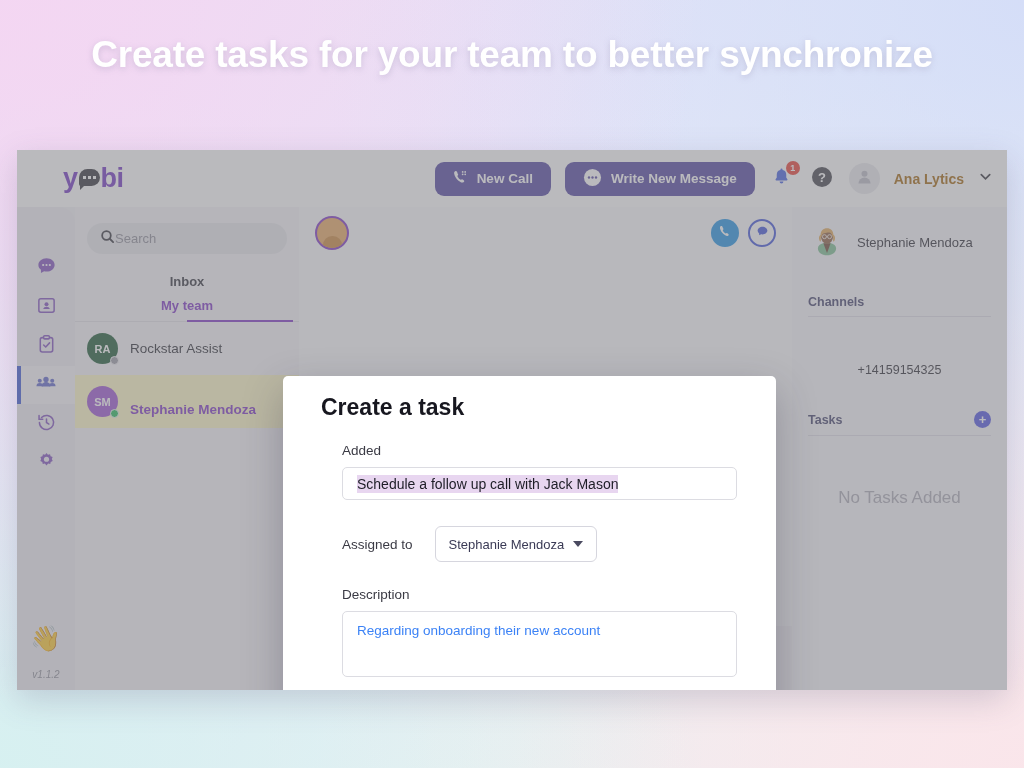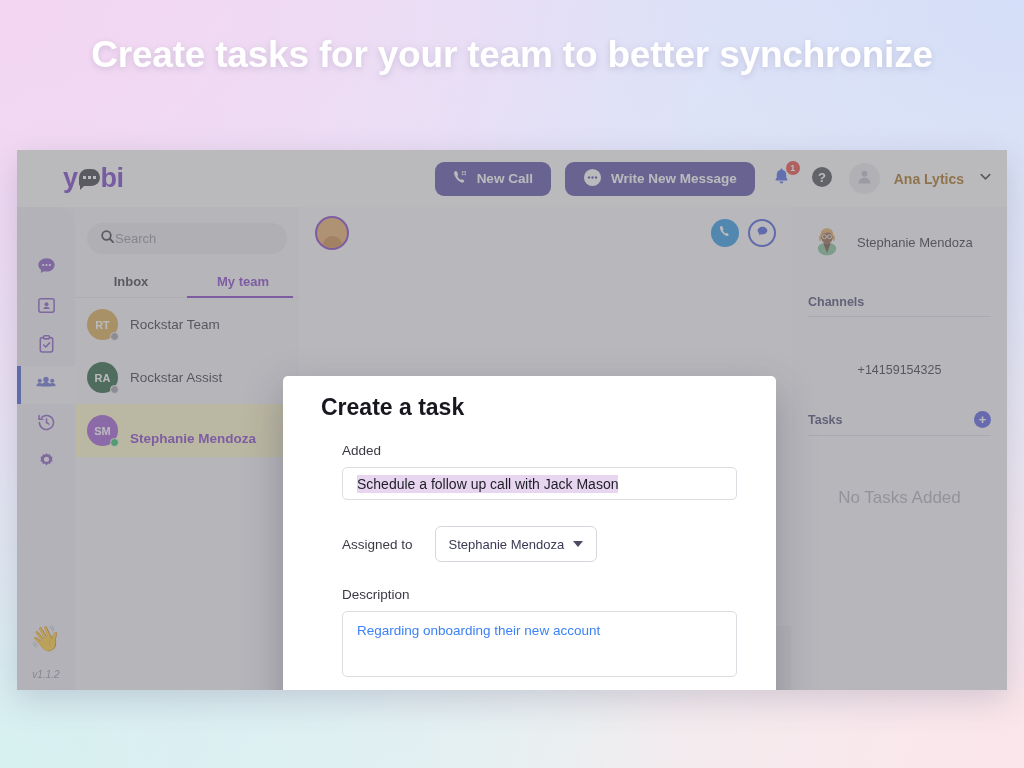--- a/index.html
+++ b/index.html
@@ -125,21 +125,21 @@
   .list-col {
     position: absolute; left: 58px; top: 57px; bottom: 0; width: 224px;
     background: #f5f4f8; z-index: 3;
   }
   .search-box {
     margin: 16px 12px 0 12px; height: 31px; border-radius: 16px;
     background: #e7e6ec; display: flex; align-items: center; 
     padding: 0 13px; cursor: text;
   }
   .search-ph { font-size: 13px; color: #8a8a95; }
-  .tabs { display: flex; margin-top: 20px; position: relative; }
+  .tabs { display: flex; margin-top: 20px; position: relative; flex-direction: column; }
   .tab {
     flex: 1; text-align: center; font-size: 13px; font-weight: bold;
     color: #2b2b35; padding-bottom: 9px; cursor: pointer;
   }
   .tab.active { color: #7b2fc4; }
   .tab.active::after {
     content: ""; position: absolute; bottom: 0; height: 2.5px;
     background: #7b2fc4; left: 50%; right: 6px;
   }
   .tabs::before {
@@ -417,27 +417,20 @@
         </svg>
       </span>
       <span class="search-ph">Search</span>
     </div>
 
     <div class="tabs">
       <div class="tab">Inbox</div>
       <div class="tab active">My team</div>
     </div>
 
-    <div class="conv">
-      <div class="conv-av" style="background:#d9a441">
-        <span>RT</span>
-        <span class="dot" style="background:#9a9aa4"></span>
-      </div>
-      <span class="conv-name">Rockstar Team</span>
-    </div>
 
     <div class="conv">
       <div class="conv-av" style="background:#14532d">
         <span>RA</span>
         <span class="dot" style="background:#9a9aa4"></span>
       </div>
       <span class="conv-name">Rockstar Assist</span>
     </div>
 
     <div class="conv sel">

